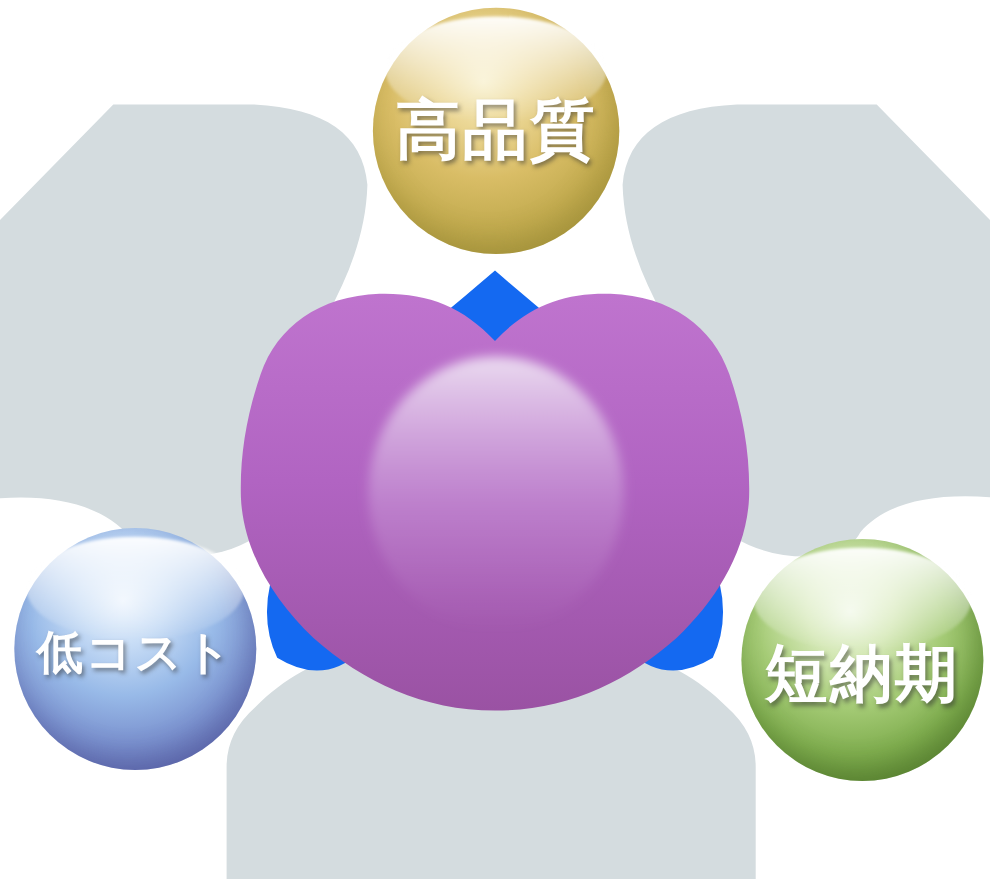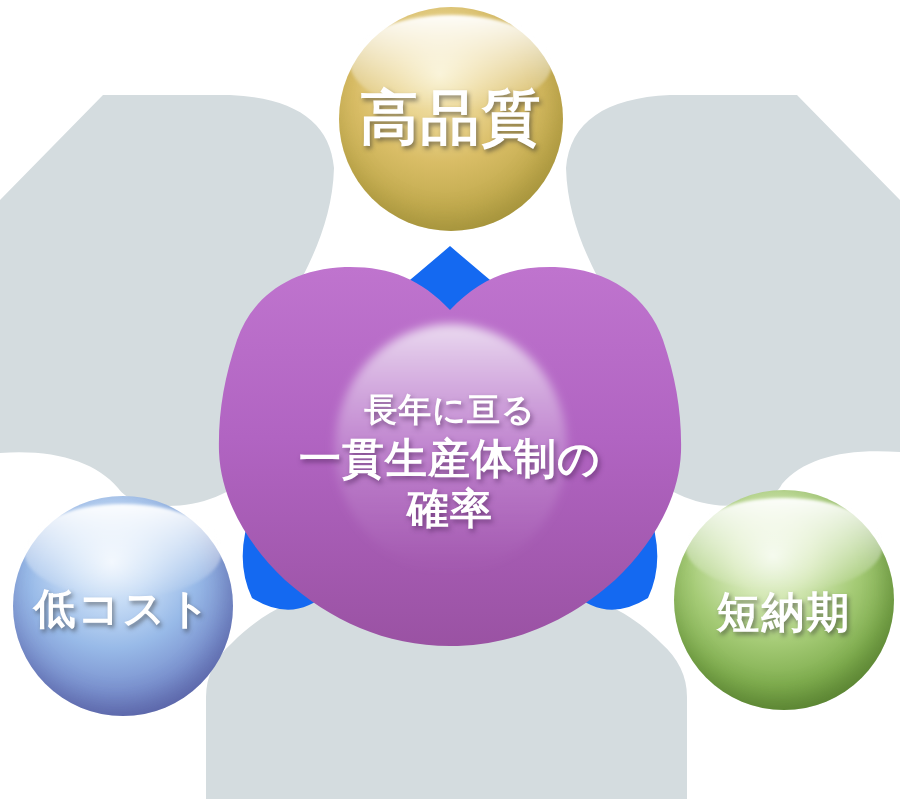--- a/index.html
+++ b/index.html
@@ -22,32 +22,32 @@
     text-shadow:2px 3px 4px rgba(45,45,45,.5);
     white-space:nowrap;
   }
   #sphere-quality{
     left:339px;top:7px;width:224px;height:224px;
     background:radial-gradient(circle at 45% 30%, #f7eec6 0%, #ecd897 20%, #d9bd66 44%, #c3ac50 66%, #ae9f44 86%, #a49a40 100%);
     box-shadow:inset -6px -12px 24px rgba(125,108,30,.28);
   }
   #sphere-quality .label{font-size:59px;}
   #sphere-cost{
-    left:13px;top:496px;width:220px;height:220px;
+    left:13px;top:480px;width:220px;height:220px;
     background:radial-gradient(circle at 45% 30%, #ecf4fd 0%, #c8ddf6 20%, #98bae8 44%, #7b92cf 66%, #6570b5 85%, #5b5fa7 100%);
     box-shadow:inset -6px -12px 24px rgba(50,50,120,.28);
     font-family:Liberation Serif, serif;
   }
   #sphere-cost .label{font-size:42px;transform:translateY(3px);}
   #sphere-delivery{
     left:674px;top:490px;width:220px;height:220px;
     background:radial-gradient(circle at 45% 30%, #f0f8e6 0%, #d6e9b8 20%, #a5cb76 44%, #80ae4f 66%, #649038 86%, #567e2f 100%);
     box-shadow:inset -6px -12px 24px rgba(45,80,20,.3);
   }
-  #sphere-delivery .label{font-size:43px;transform:translateY(13px);}
+  #sphere-delivery .label{font-size:57px;transform:translateY(13px);}
 
   
   #center-text{
     position:absolute;left:450px;top:390px;transform:translateX(-50%);
     text-align:center;color:#ffffff;font-weight:700;line-height:1.2;
     text-shadow:2px 3px 5px rgba(70,30,80,.55);white-space:nowrap;
   }
   #center-text .line1{font-size:33px;margin-bottom:4px;letter-spacing:1px;}
   #center-text .line2{font-size:42px;letter-spacing:1px;}
   #center-text .line3{font-size:42px;letter-spacing:1px;}
@@ -93,25 +93,20 @@
              Q 294,430 338,338 Q 392,296 450,246 Z" fill="#1469f1"></path>
 
     <path fill="url(#purpleGrad)" d="M 450,310 C 420,278 388,266 345,267 C 290,269 252,297 237,340
              C 224,378 218,414 219,452 C 221,500 248,545 285,580
              C 330,620 385,646 450,646 C 515,646 570,620 615,580
              C 652,545 679,500 681,452 C 682,414 676,378 663,340
              C 648,297 610,269 555,267 C 512,266 480,278 450,310 Z"></path>
     <ellipse cx="451" cy="448" rx="116" ry="124" fill="url(#highlightGrad)" filter="url(#soft)"></ellipse>
   </svg>
 
-  <div id="center-text">
-    <div class="line1">長年に亘る</div>
-    <div class="line2">一貫生産体制の</div>
-    <div class="line3">確率</div>
-  </div>
 
   <div class="sphere" id="sphere-quality">
     <div class="gloss"></div>
     <div class="label">高品質</div>
   </div>
 
   <div class="sphere" id="sphere-cost">
     <div class="gloss"></div>
     <div class="label">低コスト</div>
   </div>

